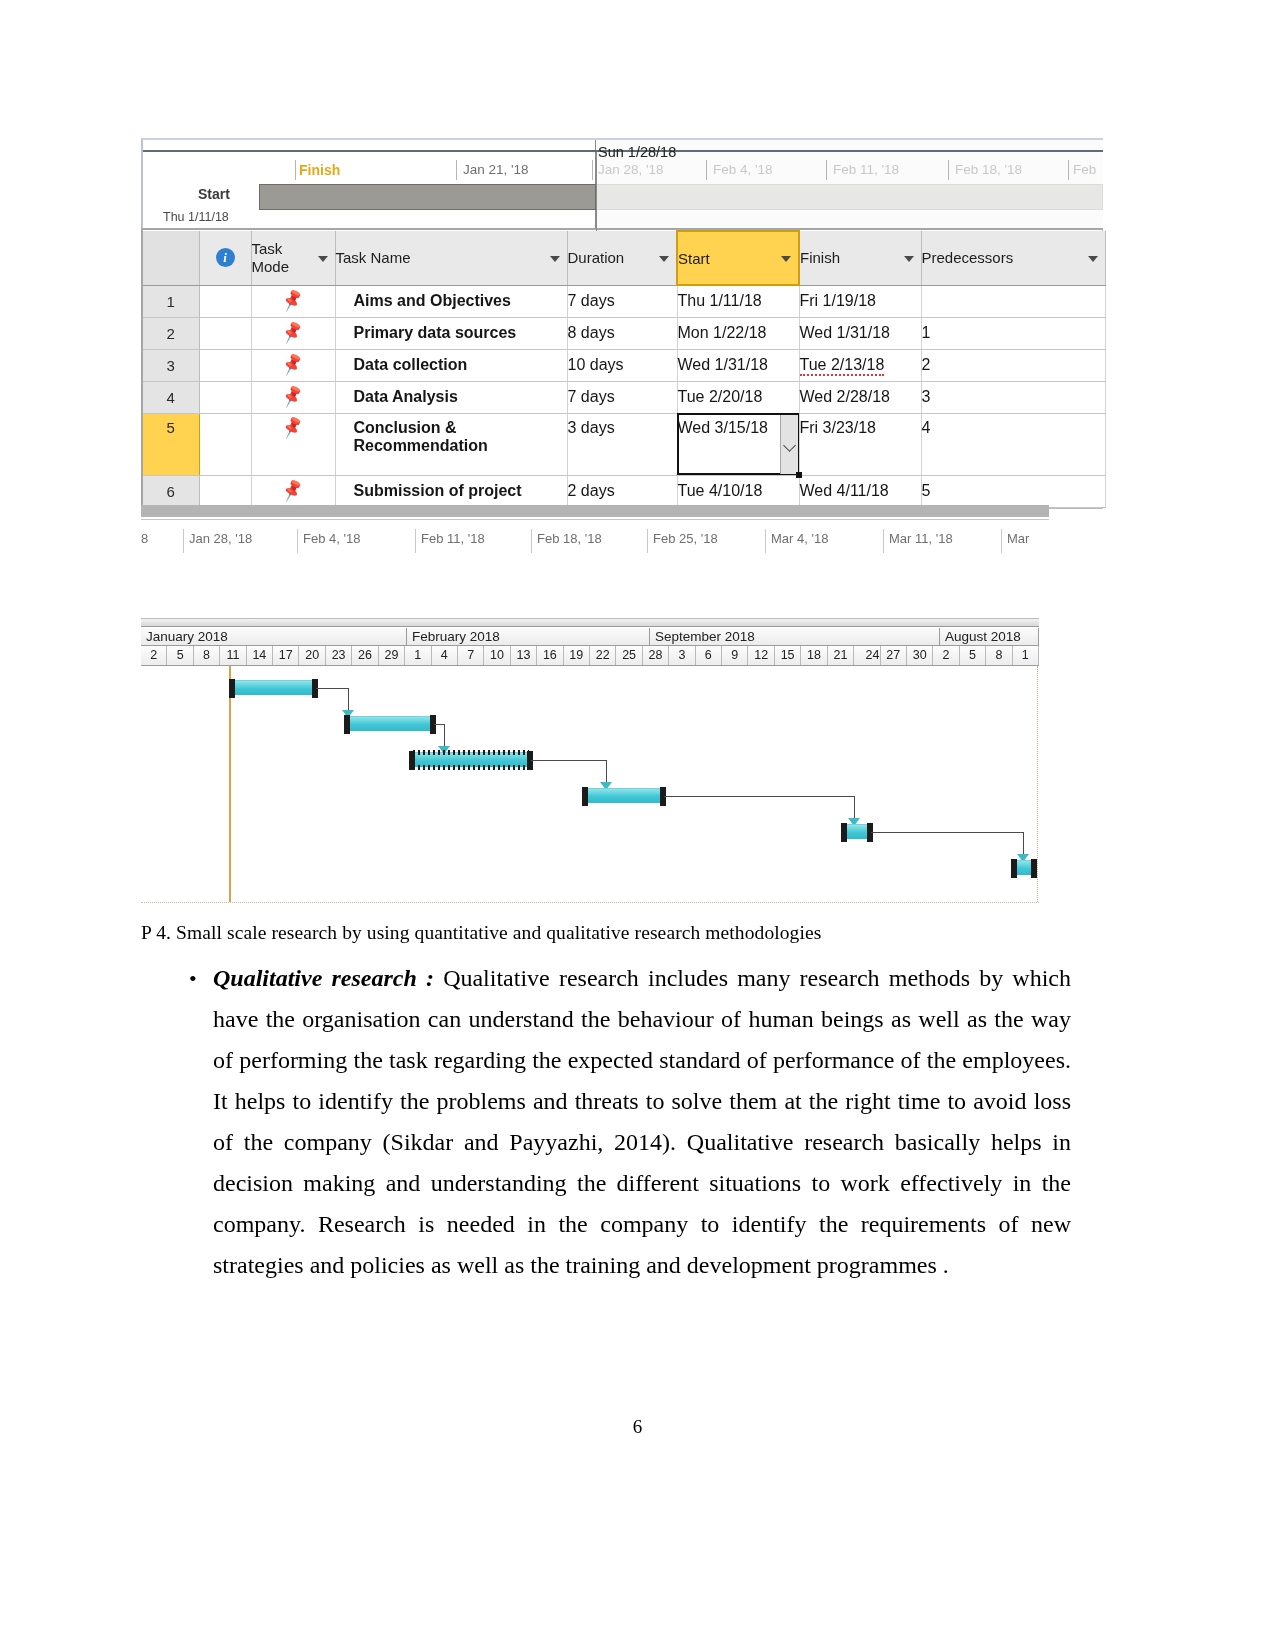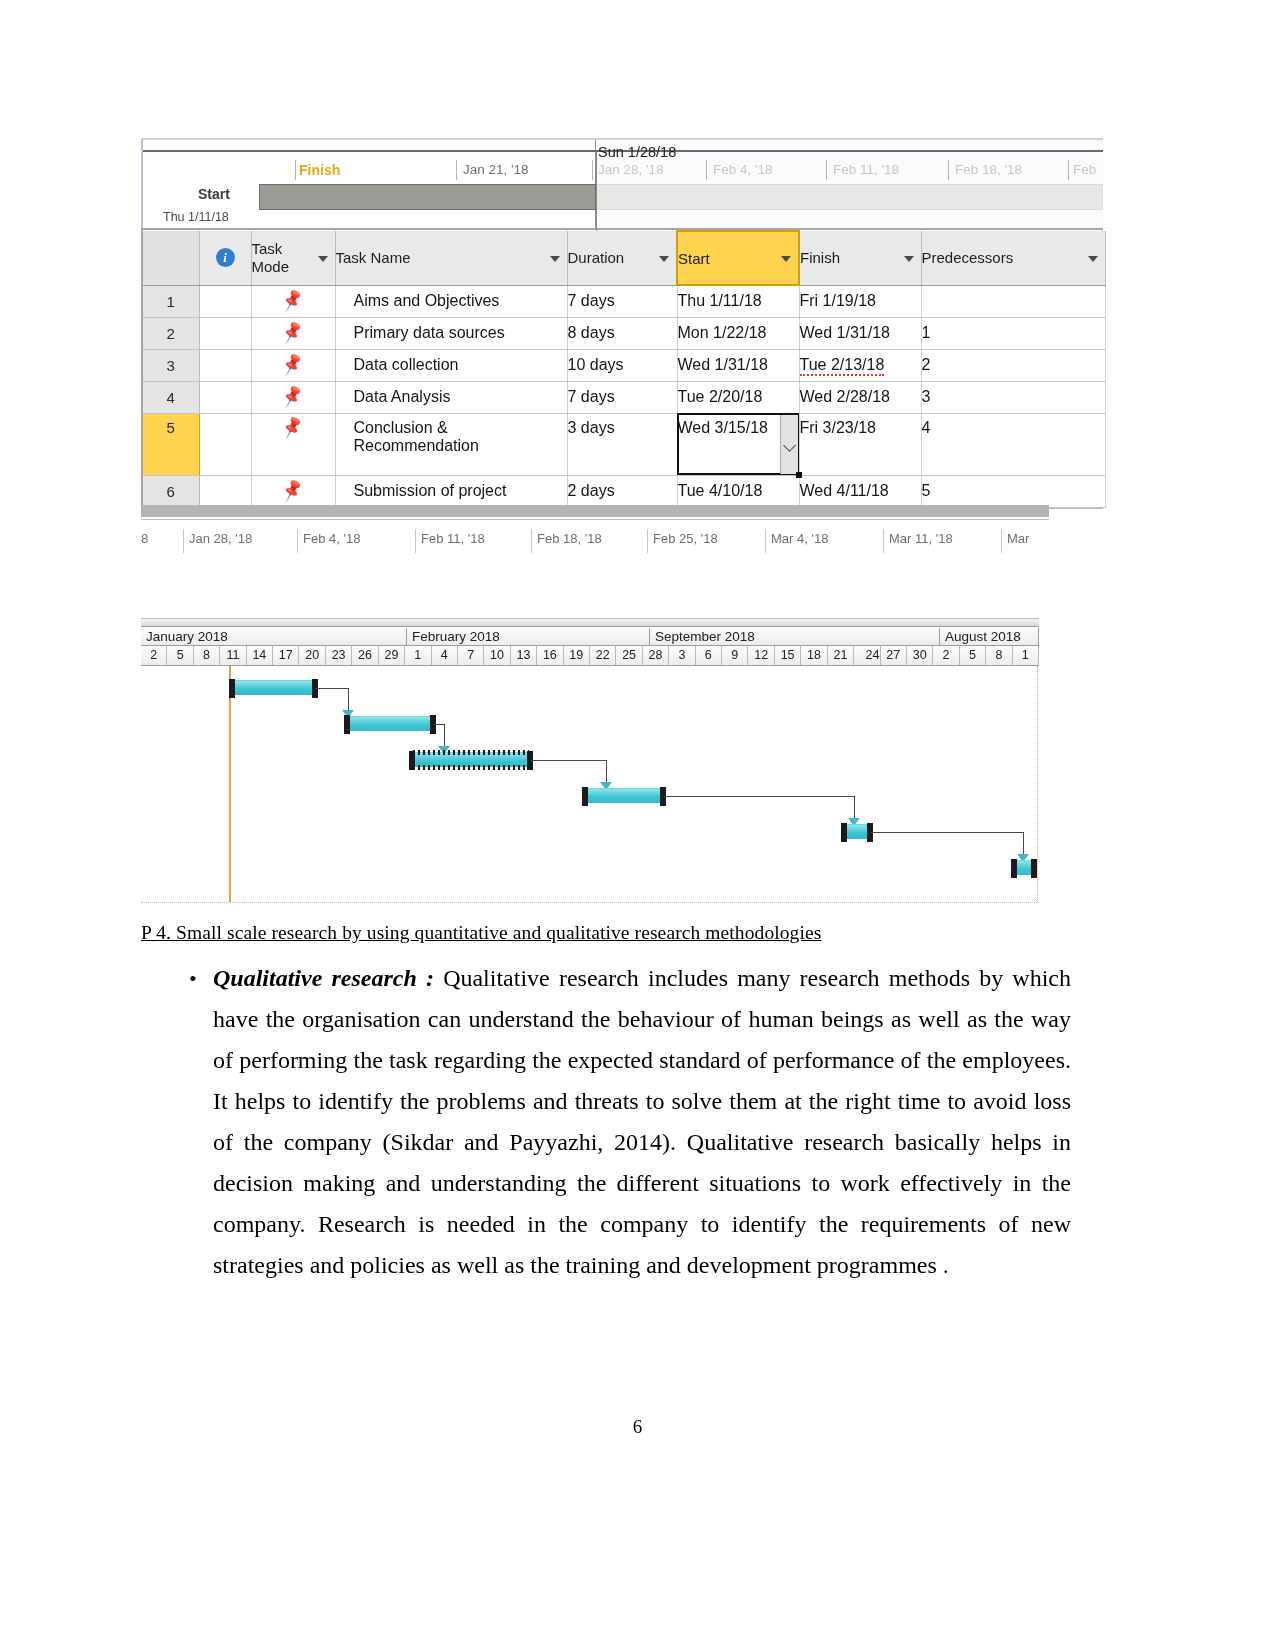--- a/index.html
+++ b/index.html
@@ -158,21 +158,21 @@
     font-size:15px;
     border-right:1px solid #bdbdbd;
   }
   .body-row.selrow td.rownum {
     background:#ffd24f;
     border-right:1px solid #cf9d14;
   }
   .body-row.selrow td { border-top:1.5px solid #7a7a7a; }
   .body-row.selrow.tall td { height:62px; vertical-align:top; padding-top:5px; }
   .body-row td.modecell { text-align:center; padding-left:0; }
-  .body-row td.tname { padding-left:18px; }
+  .body-row td.tname { padding-left:18px;font-weight:bold; }
 
   .pin {
     display:inline-block;
     font-size:17px;
     color:#1fb6a8;
     transform:rotate(-18deg);
     line-height:1;
   }
   .misspell { border-bottom:2px dotted #d23b3b; padding-bottom:1px; }
 
@@ -308,21 +308,20 @@
     width:0;height:0;
     border-left:6px solid transparent;
     border-right:6px solid transparent;
     border-top:8px solid #3fb9c6;
   }
 
   
   .doc { position:absolute; left:141px; top:922px; width:930px; }
   .heading {
     font-size:19.5px;
-    text-decoration:underline;
     margin:0 0 14px 0;
     letter-spacing:.1px;
   }
   p.para {
     font-size:19.5px;
     line-height:41px;
     text-align:justify;
     margin:0;
     text-indent:64px;
   }

